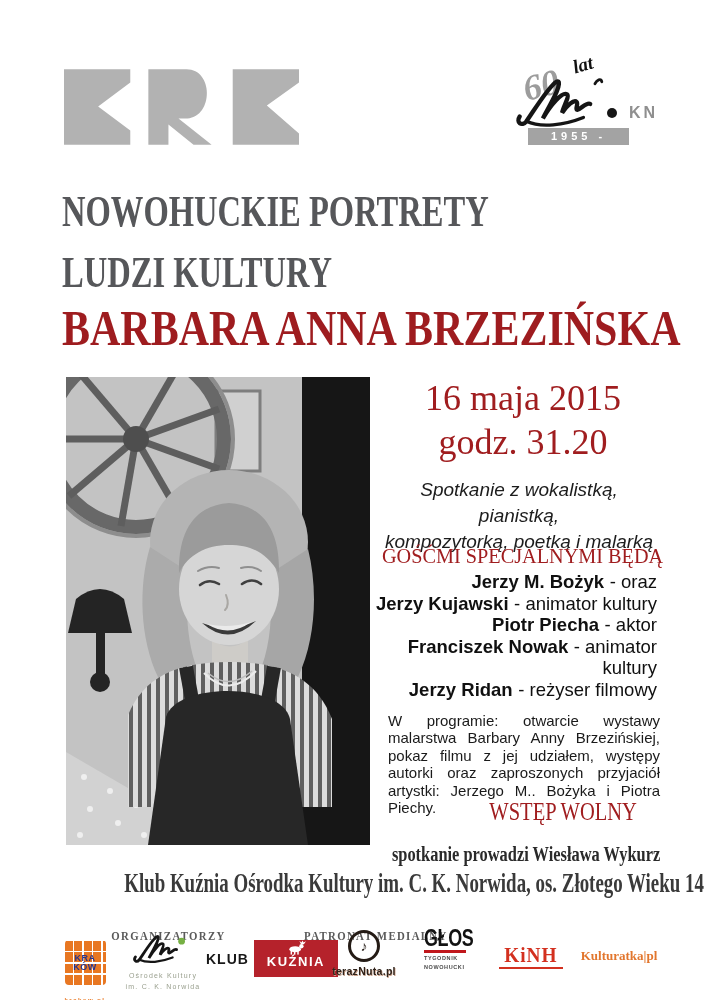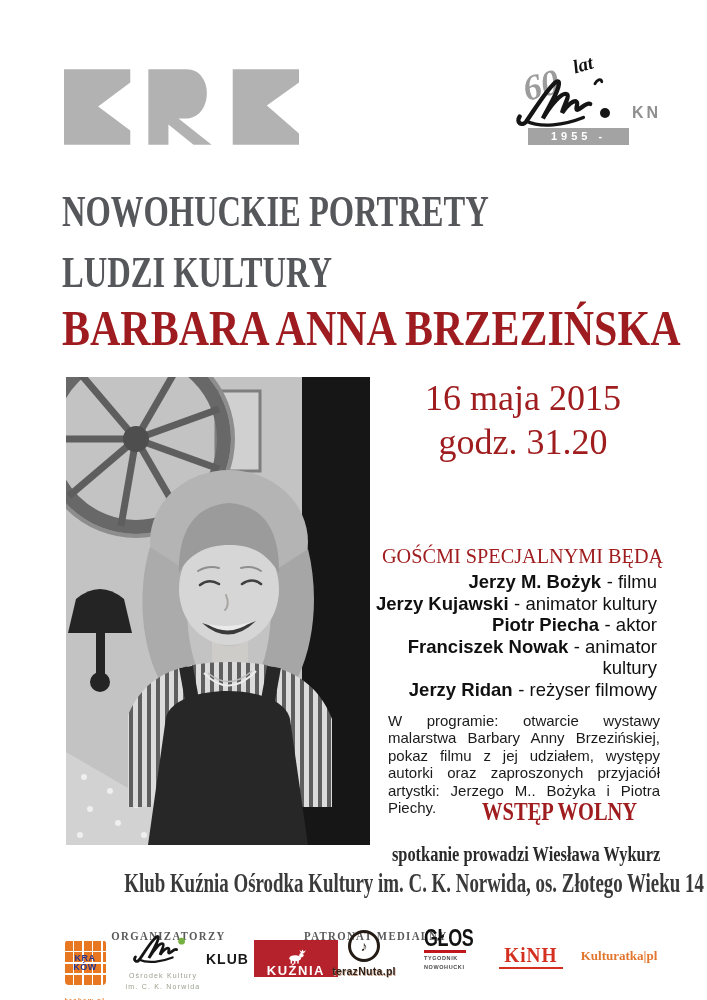--- a/index.html
+++ b/index.html
@@ -10,21 +10,21 @@
   .abs{position:absolute;}
   .serif{font-family:"Liberation Serif",serif;}
   .cond{display:inline-block;transform-origin:left center;}
 
   
   .krk{left:64px;top:69px;width:236px;height:76px;}
   .okn{left:497px;top:54px;width:164px;height:100px;}
   .okn-sixty{position:absolute;left:26px;top:10px;font:italic 700 36px "Liberation Serif",serif;color:#9c9c9c;transform:rotate(-14deg);}
   .okn-lat{position:absolute;left:76px;top:0px;font:italic 700 19px "Liberation Serif",serif;color:#111;transform:rotate(-16deg);}
   .okn-sig{position:absolute;left:14px;top:20px;}
-  .okn-kn{position:absolute;left:103px;top:50px;display:flex;align-items:center;gap:22px;}
+  .okn-kn{position:absolute;left:110px;top:50px;display:flex;align-items:center;gap:12px;}
   .okn-dot{width:10px;height:10px;border-radius:50%;background:#161616;}
   .okn-kn-txt{font:700 16px "Liberation Sans",sans-serif;color:#8f8f8f;letter-spacing:3px;}
   .okn-bar{position:absolute;left:31px;top:74px;width:101px;height:17px;background:#a3a3a3;
     color:#fff;font:700 11px "Liberation Sans",sans-serif;letter-spacing:4px;text-align:center;line-height:17px;}
 
   
   .title1{left:62px;top:186px;font-size:44px;font-weight:700;color:#56575a;white-space:nowrap;}
   .title1 .cond{transform:scaleX(0.74);}
   .title2{left:62px;top:247px;font-size:44px;font-weight:700;color:#56575a;white-space:nowrap;}
   .title2 .cond{transform:scaleX(0.74);}
@@ -37,21 +37,21 @@
   .subtitle{left:378px;top:477px;width:282px;text-align:center;font-style:italic;
     font-size:19px;line-height:26px;color:#1c1c1c;}
   .guests-h{left:382px;top:543px;font-size:22px;font-weight:400;color:#a01d1f;white-space:nowrap;}
   .guests-h .cond{transform:scaleX(0.92);}
   .guest-list{right:50px;top:571px;width:300px;text-align:right;font-size:18.5px;line-height:21.5px;color:#101010;}
   .g-name{font-weight:700;}
   .g-role{margin-left:0.3em;}
   .g-role:empty{margin-left:0;}
   .program{left:388px;top:712px;width:272px;font-size:15px;line-height:17.4px;
     text-align:justify;color:#1a1a1a;}
-  .free{right:70px;top:798px;width:300px;text-align:right;font-size:25px;font-weight:700;color:#a01d1f;white-space:nowrap;}
+  .free{right:70px;top:798px;width:300px;text-align:right;font-size:25px;font-weight:400;color:#a01d1f;white-space:nowrap;}
   .free .cond{transform-origin:right center;transform:scaleX(0.82);}
 
   
   .host{right:47px;top:843px;width:420px;text-align:right;font-size:20px;font-weight:700;color:#2a2a2a;white-space:nowrap;}
   .host .cond{transform-origin:right center;transform:scaleX(0.82);}
   .venue{left:0;top:868px;width:707px;text-align:center;font-size:27px;font-weight:700;color:#3a3a3a;white-space:nowrap;}
   .venue .cond{transform-origin:center center;transform:scaleX(0.70);}
 
   
   .f-head{font-size:12px;font-weight:700;color:#5a5a5a;letter-spacing:1.5px;white-space:nowrap;text-align:center;margin-top:23px;}
@@ -66,21 +66,21 @@
       repeating-linear-gradient(0deg,rgba(255,255,255,0) 0 10px,#fff 10px 11.5px);
     display:flex;align-items:center;justify-content:center;}
   .krk-tile span{font:700 9px "Liberation Sans",sans-serif;color:#27348b;line-height:9px;letter-spacing:0.5px;}
   .krk-url{margin-top:3px;font:700 6px "Liberation Sans",sans-serif;color:#e87722;letter-spacing:1.5px;}
 
   .lg-norwid{left:117px;top:932px;width:92px;text-align:center;}
   .nor-txt{font:400 7px "Liberation Sans",sans-serif;color:#9aa08f;letter-spacing:1.2px;line-height:9px;margin-top:2px;}
 
   .lg-kuznia{left:206px;top:940px;display:flex;align-items:center;gap:5px;}
   .kz-klub{font:900 14px "Liberation Sans",sans-serif;color:#181818;letter-spacing:1px;}
-  .kz-box{width:84px;height:37px;background:#b5222b;display:flex;flex-direction:column;align-items:center;justify-content:flex-end;}
+  .kz-box{width:84px;height:37px;background:#b5222b;display:flex;flex-direction:column;align-items:center;justify-content:flex-start;}
   .kz-txt{font:800 13px "Liberation Sans",sans-serif;color:#fff;letter-spacing:1.5px;line-height:13px;}
 
   .lg-tn{left:327px;top:930px;width:74px;text-align:center;}
   .tn-circ{width:26px;height:26px;border:3px solid #241b15;border-radius:50%;margin:0 auto;
     display:flex;align-items:center;justify-content:center;font-size:14px;color:#241b15;line-height:1;}
   .tn-txt{margin-top:3px;font:900 10.5px "Liberation Sans",sans-serif;color:#2e221a;letter-spacing:0.3px;text-shadow:0.7px 0.7px 0 #c9a089;}
 
   .lg-glos{left:424px;top:927px;width:60px;}
   .glos-t{font:900 23px "Liberation Sans",sans-serif;color:#121212;letter-spacing:-0.5px;line-height:22px;white-space:nowrap;}
   .glos-t .cond{transform:scaleX(0.78);}
@@ -201,25 +201,29 @@
       <rect x="102" y="330" width="122" height="9" fill="url(#stripeP)" transform="rotate(-1 163 334)"></rect>
       <path d="M100,340 C110,305 216,305 224,342 L242,468 L82,468 Z" fill="#272727"></path>
     </g>
   </svg>
 
   <div class="abs date-block">
     <div>16 maja 2015</div>
     <div>godz. 31.20</div>
   </div>
 
+  <div class="abs subtitle">
+    <div>Spotkanie z wokalistką, pianistką,</div>
+    <div>kompozytorką, poetką i malarką</div>
+  </div>
 
   <div class="abs serif guests-h"><span class="cond">GOŚĆMI SPECJALNYMI BĘDĄ</span></div>
 
   <div class="abs guest-list">
-    <div><span class="g-name">Jerzy M. Bożyk</span><span class="g-role">- filmu</span></div>
+    <div><span class="g-name">Jerzy M. Bożyk</span><span class="g-role">- oraz</span></div>
     <div><span class="g-name">Jerzy Kujawski</span><span class="g-role">- animator kultury</span></div>
     <div><span class="g-name">Piotr Piecha</span><span class="g-role">- aktor</span></div>
     <div><span class="g-name">Franciszek Nowak</span><span class="g-role">- animator kultury</span></div>
     <div><span class="g-name">Jerzy Ridan</span><span class="g-role">- reżyser filmowy</span></div>
   </div>
 
   <div class="abs program">W programie: otwarcie wystawy malarstwa Barbary Anny Brzezińskiej, pokaz filmu z jej udziałem, występy autorki oraz zaproszonych przyjaciół artystki: Jerzego M.. Bożyka i Piotra Piechy.</div>
 
   <div class="abs serif free"><span class="cond">WSTĘP WOLNY</span></div>
 

